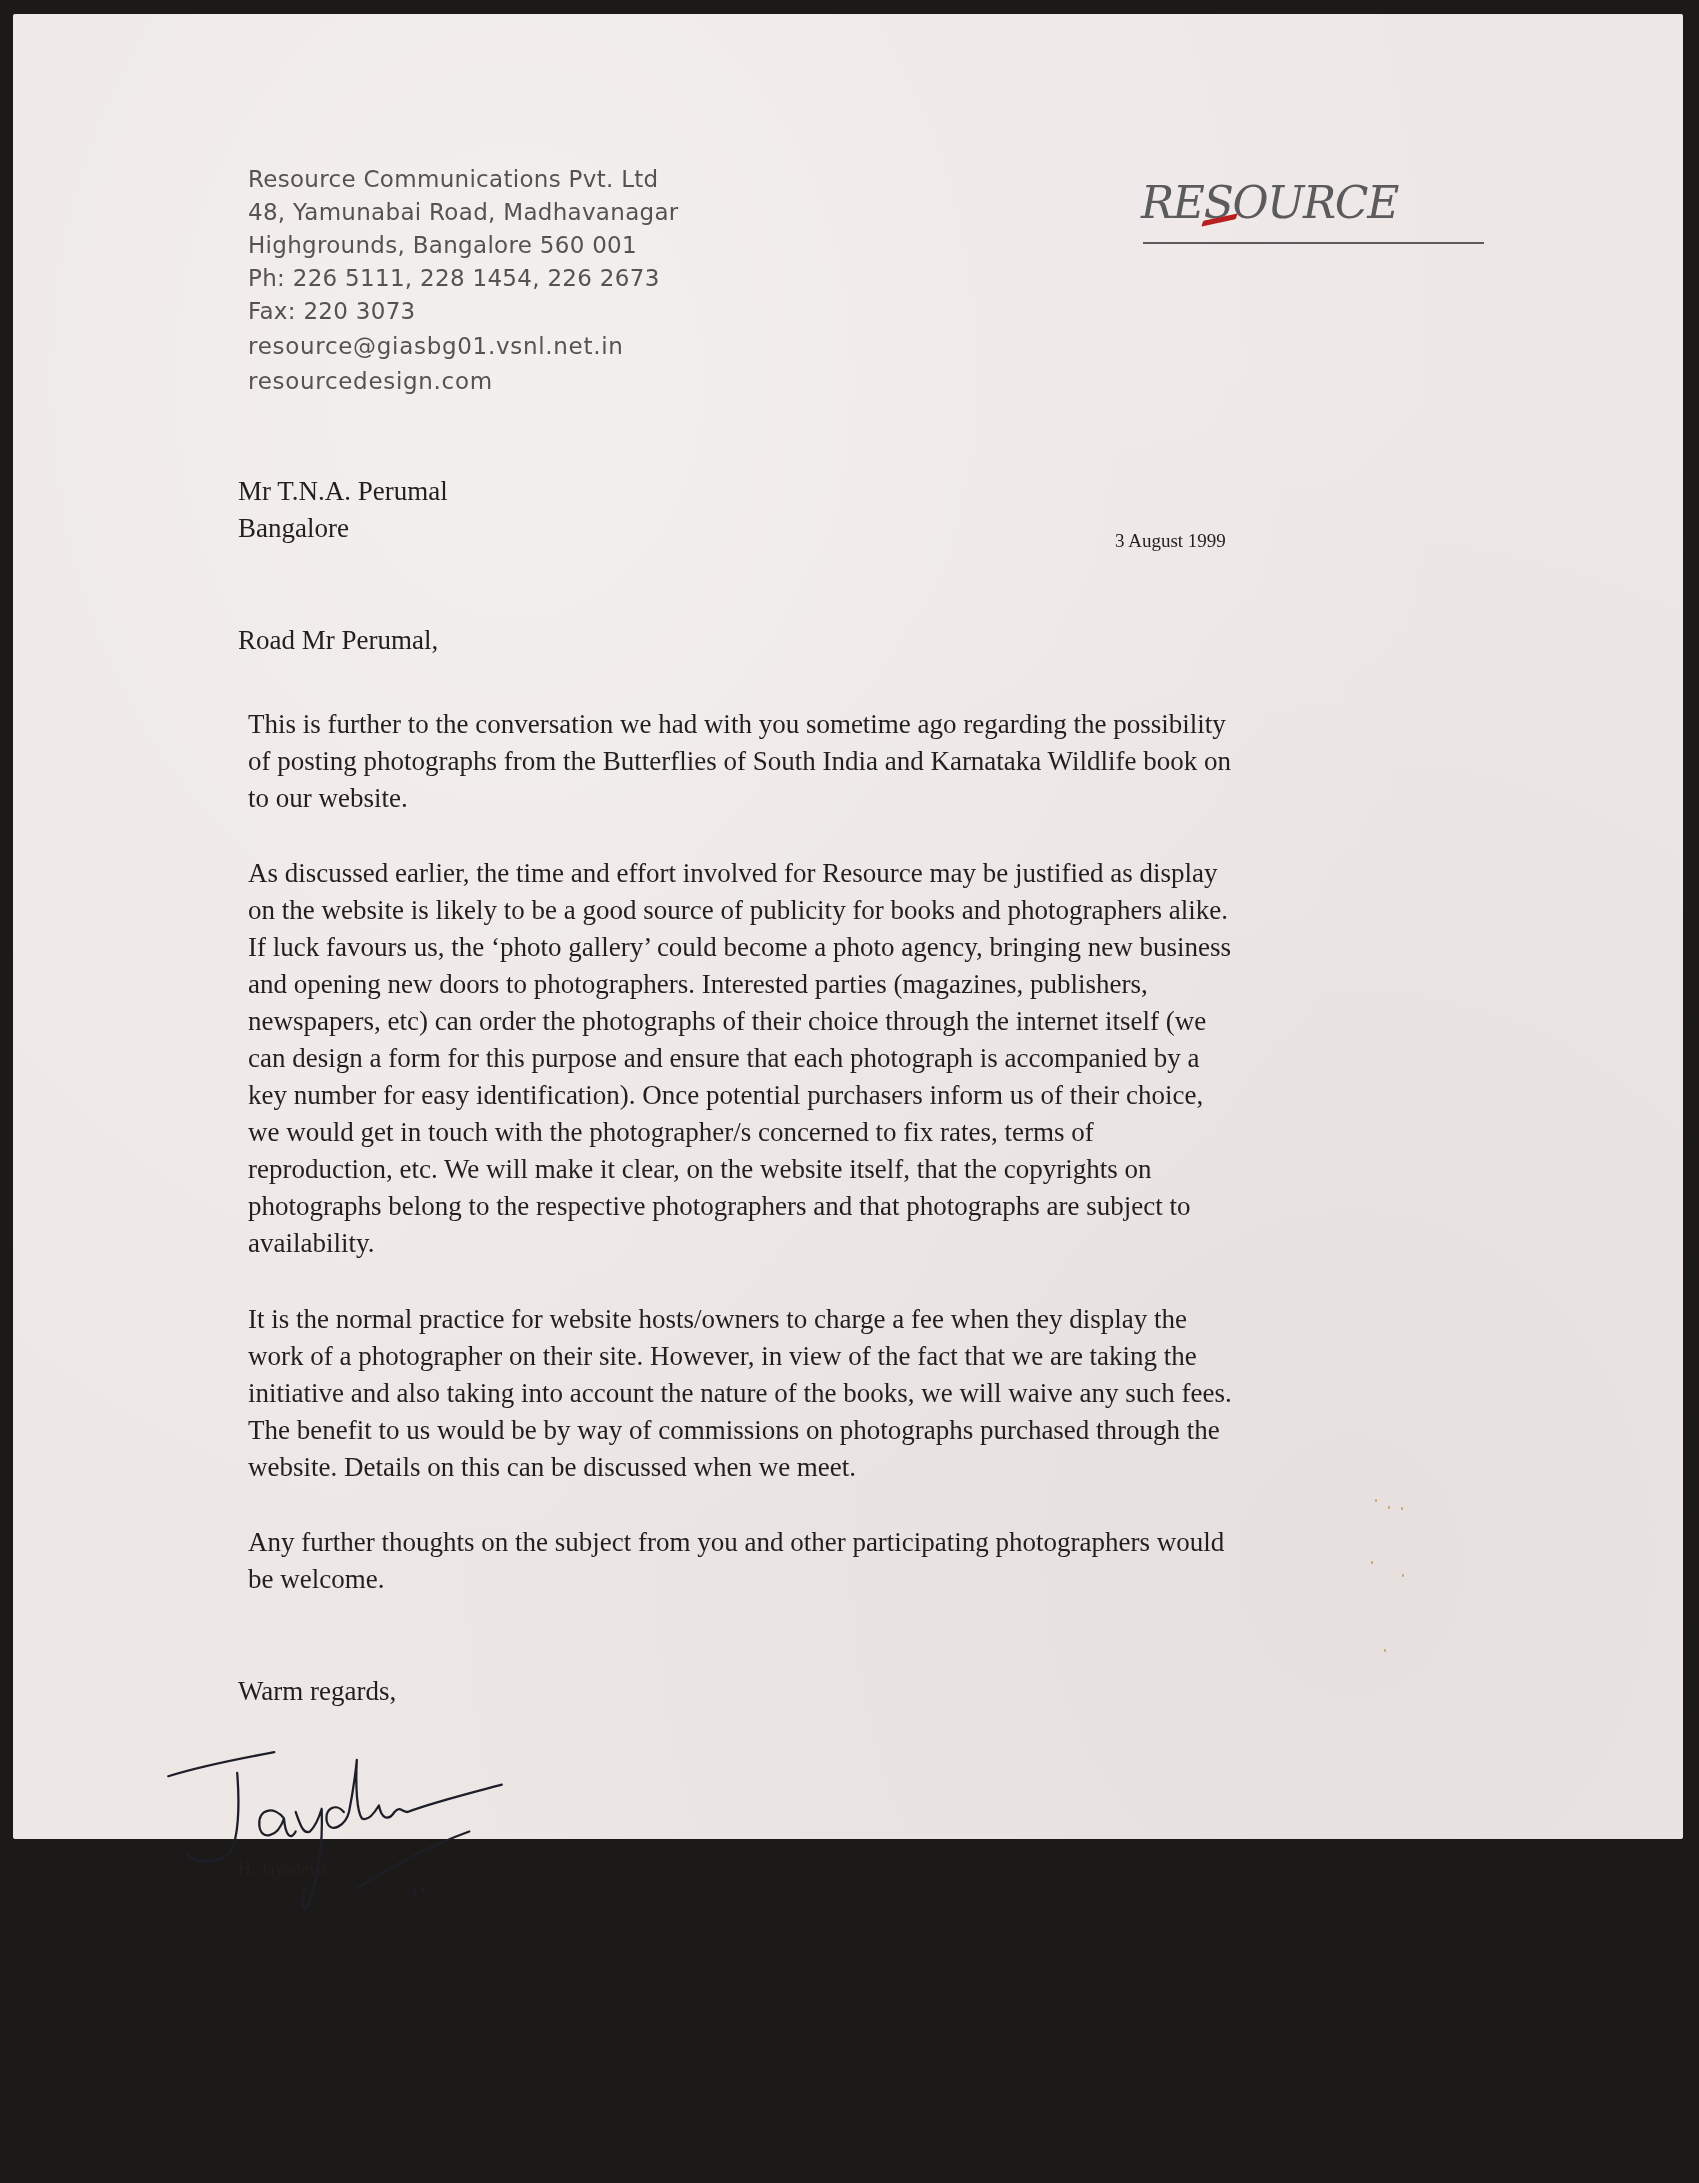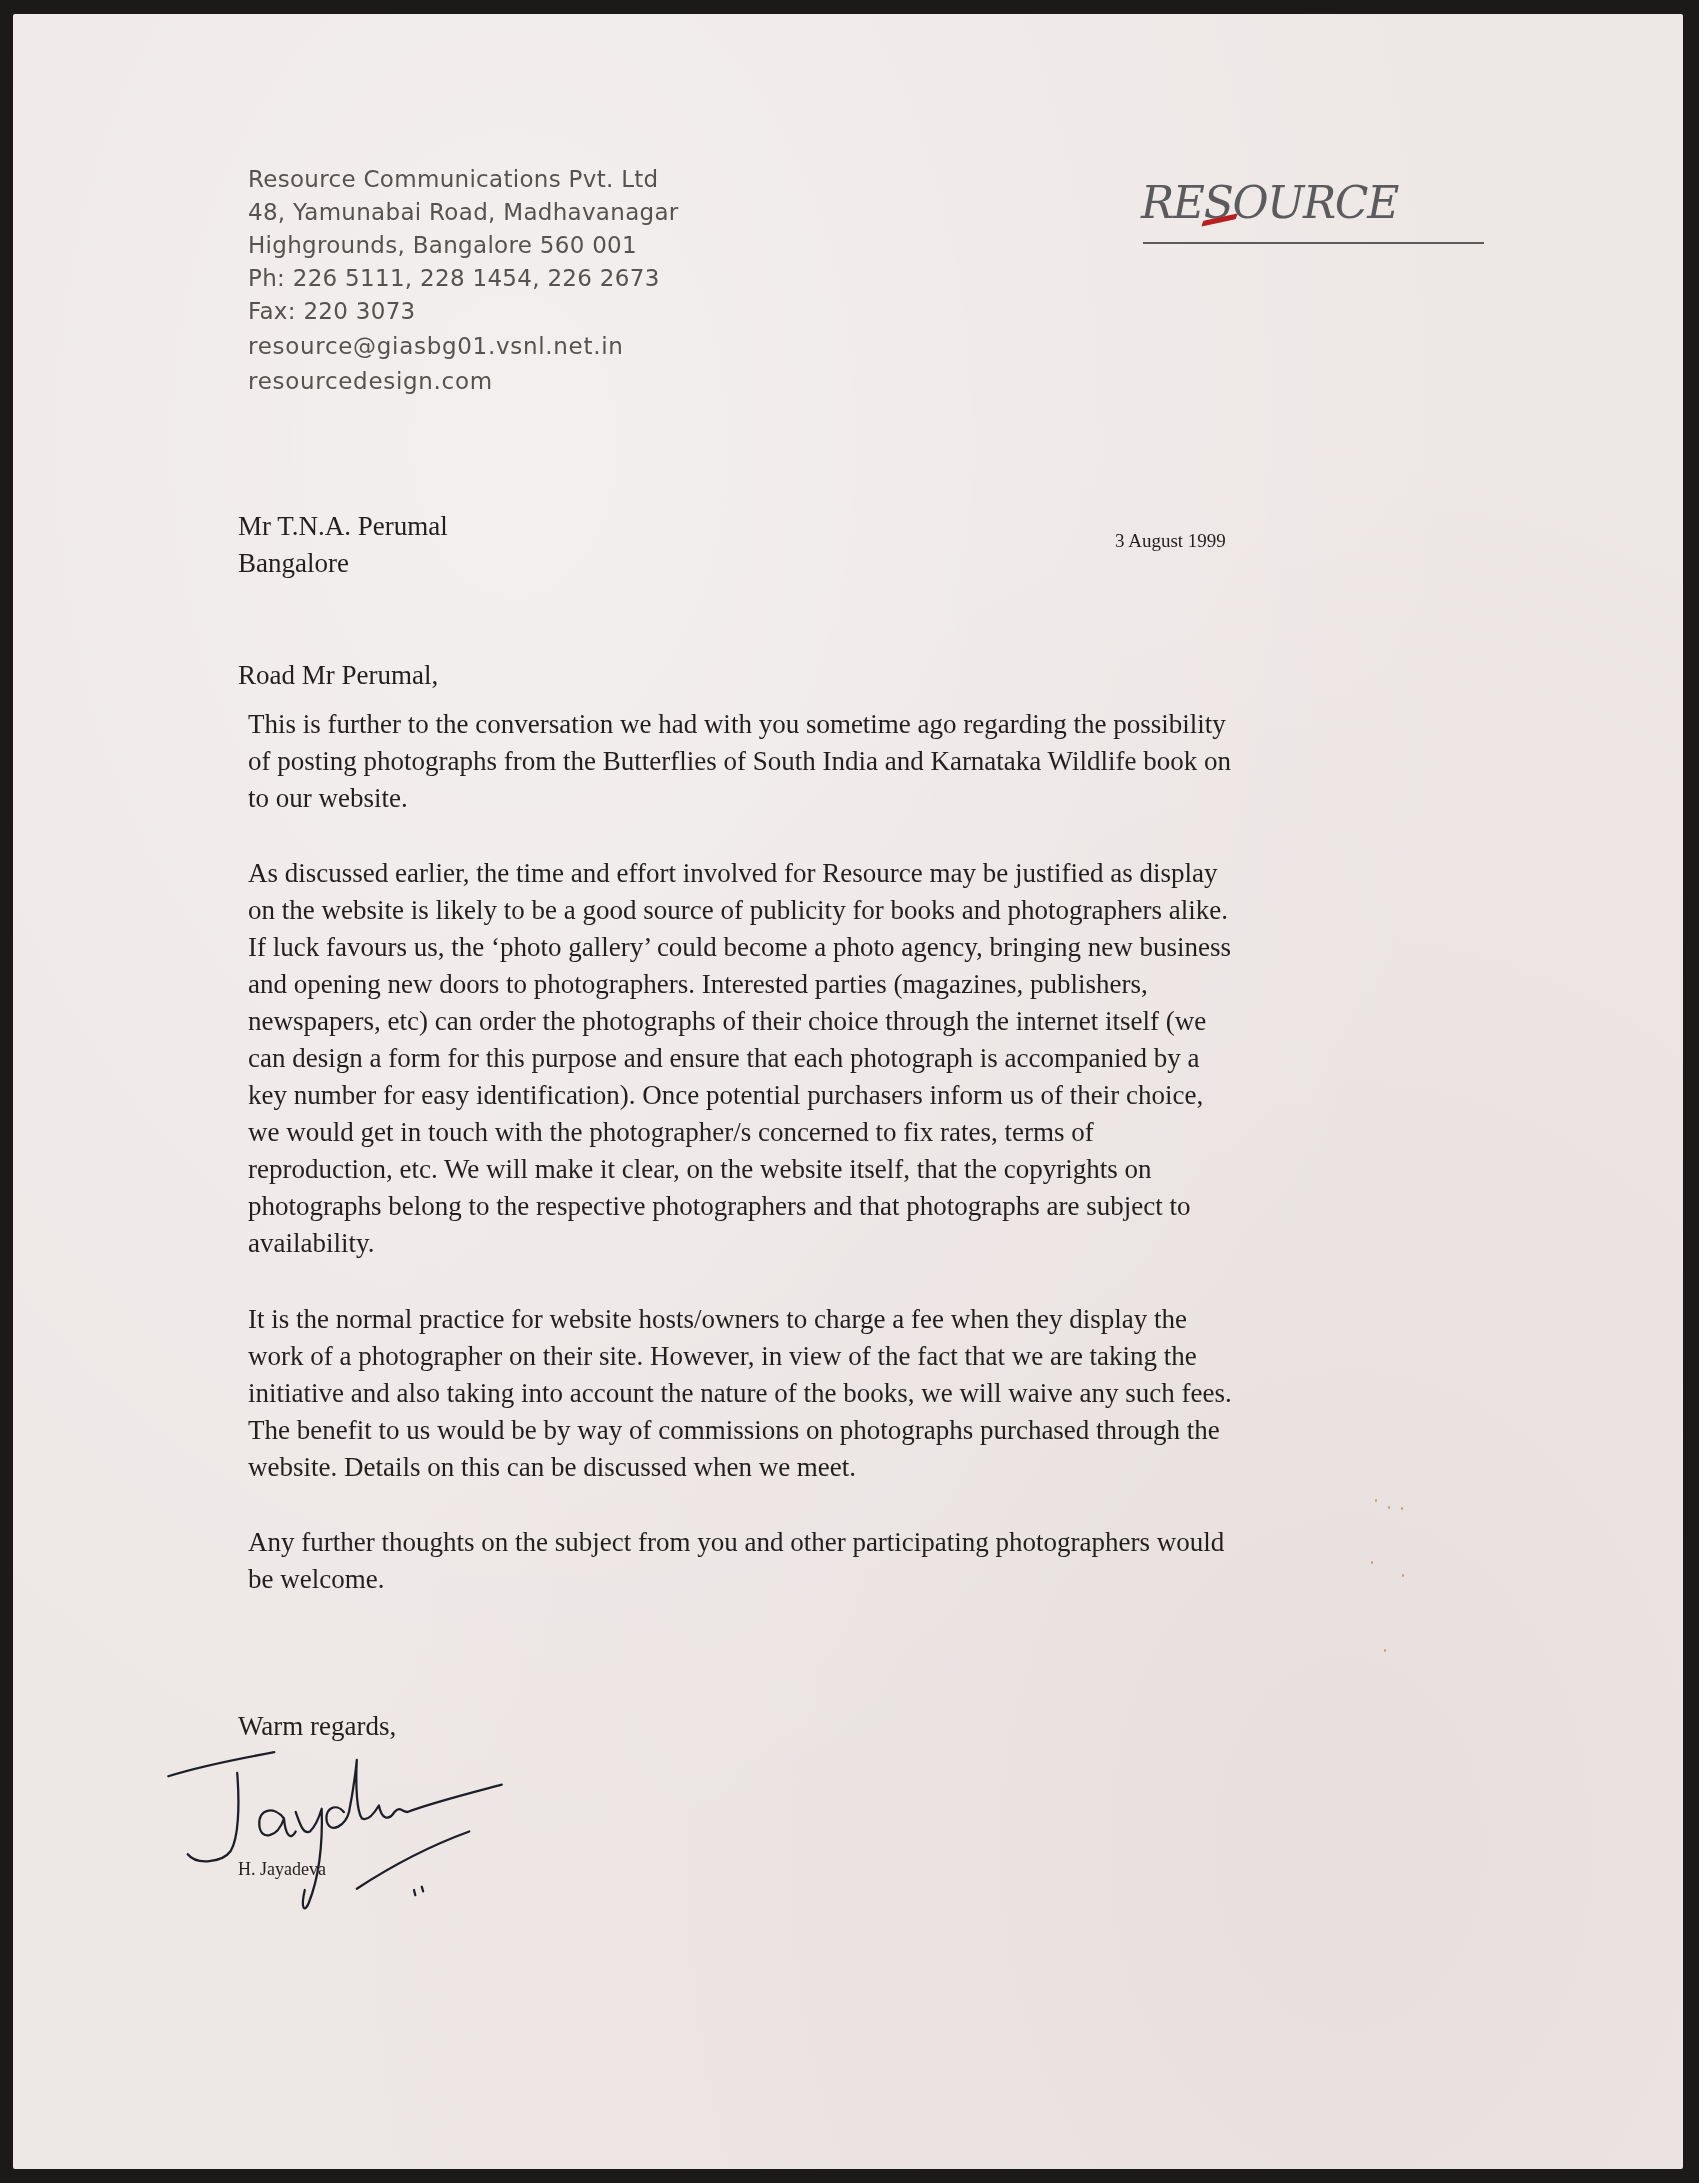--- a/index.html
+++ b/index.html
@@ -5,21 +5,21 @@
   html, body { margin: 0; padding: 0; }
   body {
     width: 1700px; height: 2183px;
     background: #1c1a19;
     position: relative;
     overflow: hidden;
   }
   .page {
     position: absolute;
     left: 13px; top: 13.7px;
-    width: 1670px; height: 2155px;
+    width: 1670px; height: 1825px;
     background: #ede7e6;
     background-image:
       radial-gradient(ellipse at 30% 20%, rgba(255,255,255,0.35), rgba(255,255,255,0) 60%),
       radial-gradient(ellipse at 80% 85%, rgba(200,190,190,0.18), rgba(255,255,255,0) 55%);
     border-radius: 2px;
   }
   .letterhead {
     position: absolute;
     left: 235px; top: 149px;
     font-family: "DejaVu Sans", sans-serif;
@@ -56,21 +56,21 @@
   }
   .letter {
     position: absolute;
     left: 225px; top: 0;
     width: 1225px;
     font-family: "Liberation Serif", serif;
     color: #231f1f;
     font-size: 27px;
     line-height: 37px;
   }
-  .line { position: absolute; left: 0; white-space: nowrap; margin-top: 35px; }
+  .line { position: absolute; left: 0; white-space: nowrap; }
   .para { position: absolute; left: 10px; width: 1225px; }
   .para .l { display: block; white-space: nowrap; height: 37px; }
   .date {
     position: absolute; left: 1102px; top: 508px;
     font-family: Liberation Serif, serif;
     color: #231f1f; font-size: 19px; line-height: 37px;
     white-space: nowrap;
   }
   .signature {
     position: absolute; left: 147px; top: 1707px;

